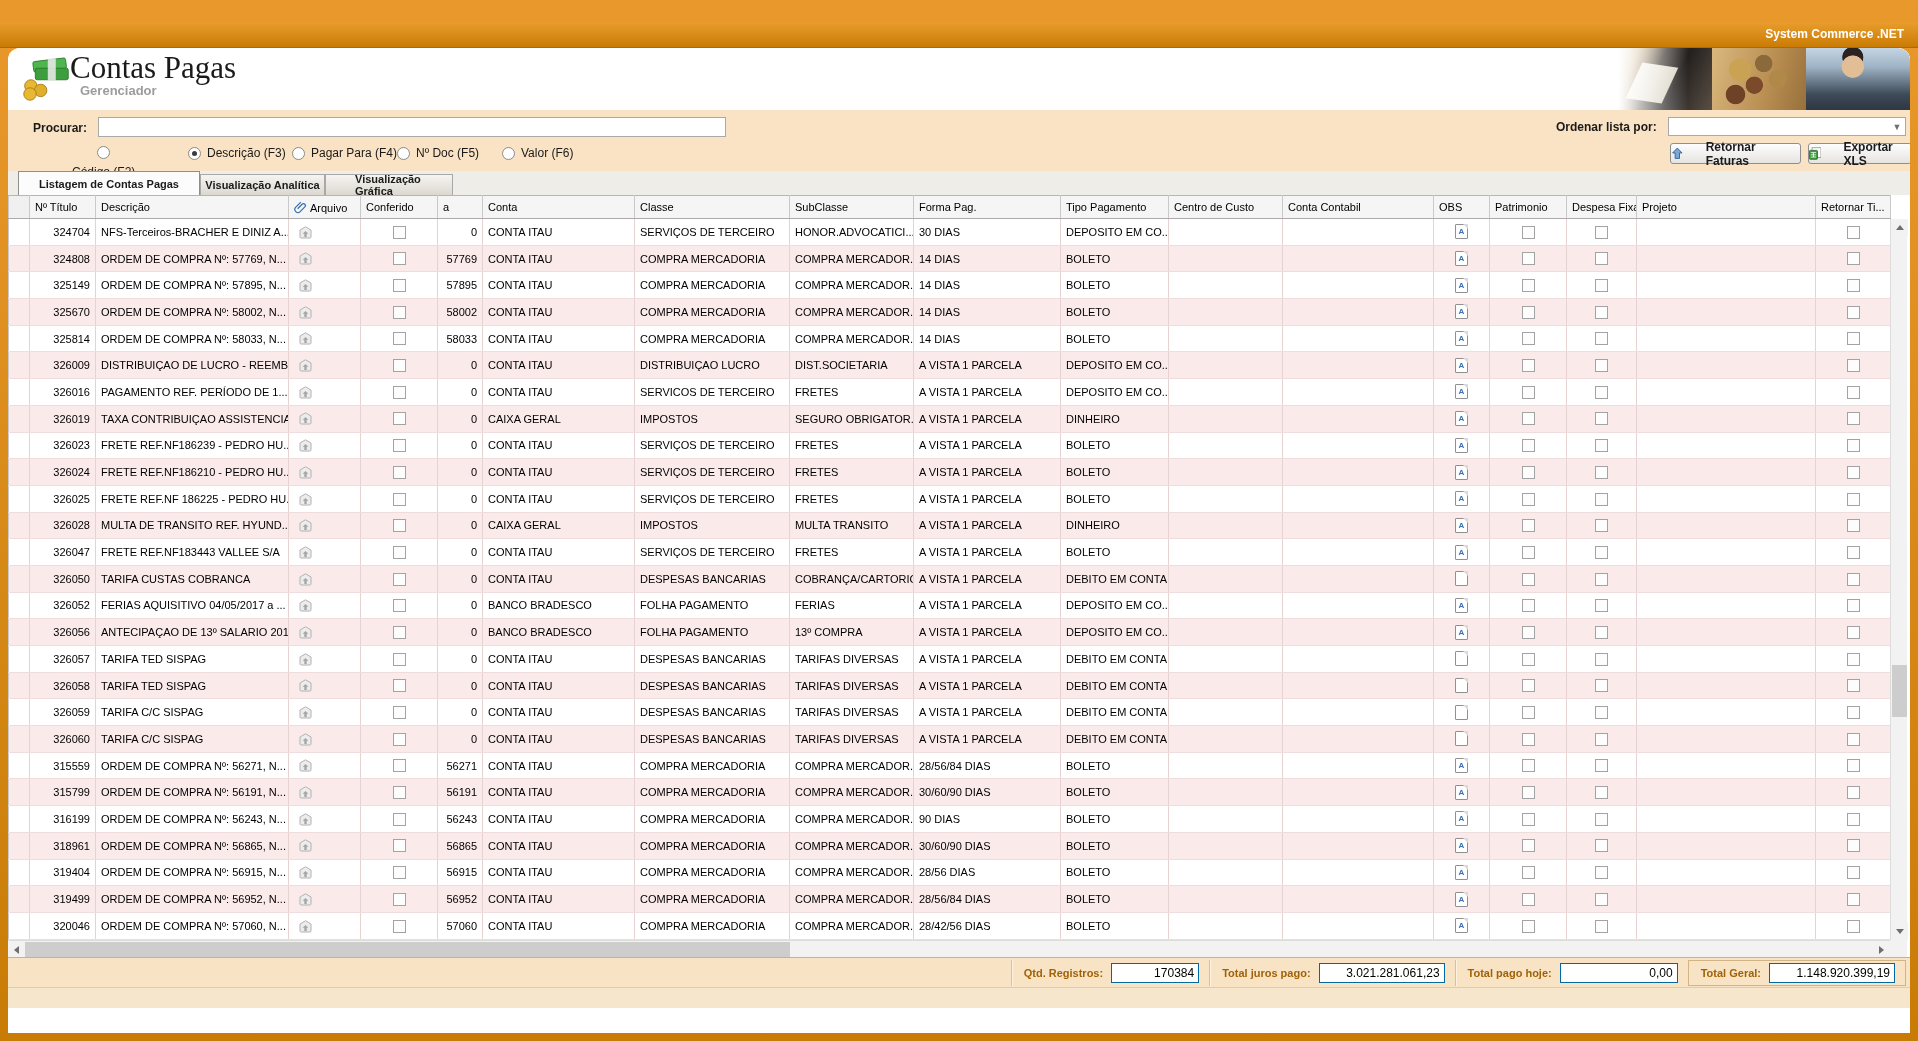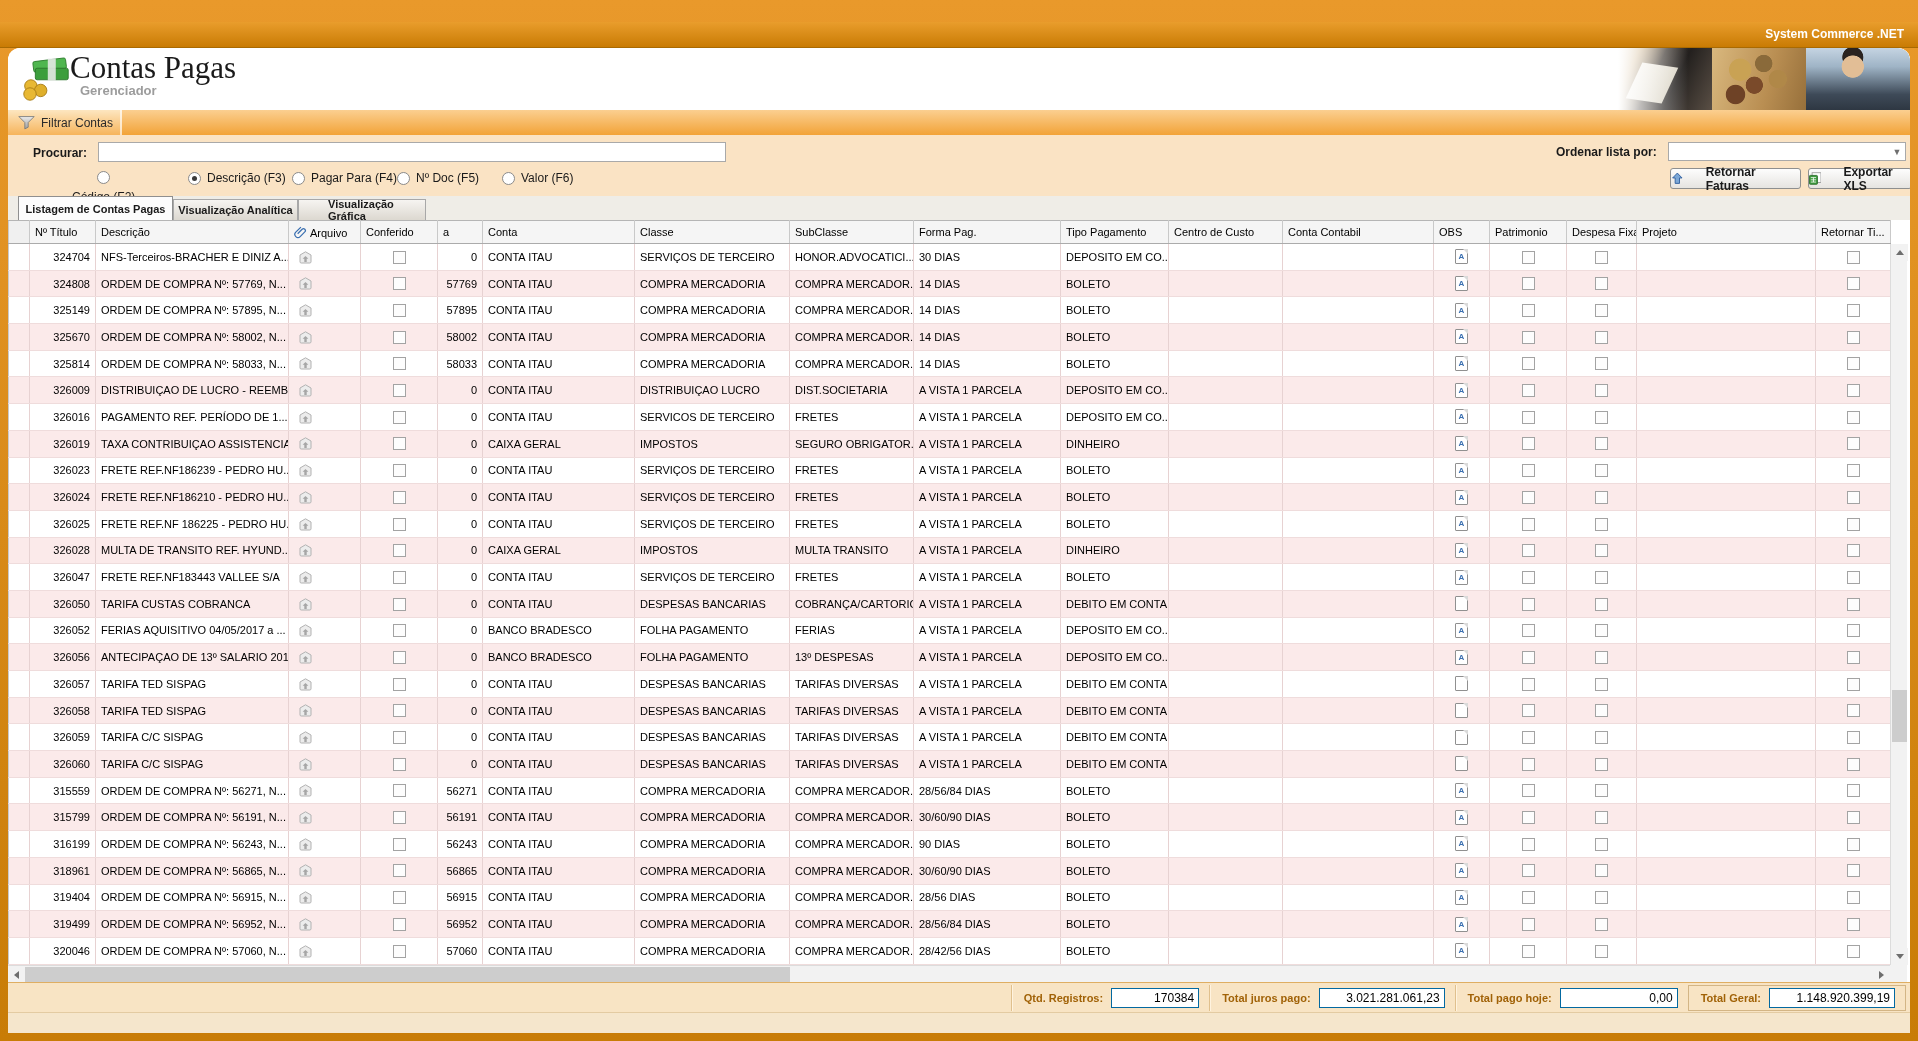--- a/index.html
+++ b/index.html
@@ -143,34 +143,20 @@
         <div class="app-subtitle">Gerenciador</div>
       </div>
       <div class="photo">
         <div class="ph-seg ph-wallet"></div>
         <div class="ph-seg ph-coins"></div>
         <div class="ph-seg ph-person"></div>
         <div class="ph-fade"></div>
       </div>
     </div>
 
-    <div class="filter-tabbar">
-      <div class="filter-tab">
-        <svg width="17" height="15" viewBox="0 0 20 16">
-          <defs>
-              <linearGradient id="fg" x1="0" y1="0" x2="0" y2="1">
-                <stop offset="0" stop-color="#ECECEC"></stop>
-                <stop offset="1" stop-color="#9E9E9E"></stop>
-              </linearGradient>
-            </defs>
-          <path d="M1 1 h18 l-7 7 v5.5 l-4 2 v-7.5 z" fill="url(#fg)" stroke="#7A7A7A"></path>
-        </svg>
-        <span>Filtrar Contas</span>
-      </div>
-    </div>
 
     <div class="filter-panel">
       <span class="lbl procurar-label">Procurar:</span>
       <input class="search-input" type="text" value="" style="">
       <div id="radio-row">
           <div class="radio-item" style="left: 64px; flex-direction: column;">
             <span class="radio"></span>
             <span class="radio-label">Código (F2)</span>
           </div>
           <div class="radio-item" style="left: 180px;">
@@ -205,21 +191,21 @@
         <svg width="14" height="13" viewBox="0 0 14 14">
             <rect x="3.5" y="0.5" width="10" height="11" fill="#fff" stroke="#9A9A9A"></rect>
             <rect x="0.5" y="3.5" width="9" height="10" rx="1" fill="#3E9B3E" stroke="#2C6E2C"></rect>
             <path d="M2 6 h6 M2 8.5 h6 M2 11 h6 M5 6 v5" stroke="#fff" stroke-width="0.9" fill="none"></path>
           </svg>
         <span>Exportar XLS</span>
       </div>
     </div>
 
     <div class="grid-tabs" id="grid-tabs">
-        <div class="gtab active" style="width: 155px;">Listagem de Contas Pagas</div>
+        <div class="gtab active" style="width: 182px;">Listagem de Contas Pagas</div>
         <div class="gtab" style="width: 125px;">Visualização Analítica</div>
         <div class="gtab" style="width: 128px; padding-left: 29px;">Visualização Gráfica</div>
       </div>
 
     <div class="grid-area">
       <table id="grid">
           <colgroup>
             <col style="width: 21px;">
             <col style="width: 66px;">
             <col style="width: 193px;">
@@ -646,21 +632,21 @@
               <td class="c-arquivo"><span class="attach-wrap">
                   <svg width="15" height="13" viewBox="0 0 15 13">
                     <path d="M2 4 L7.5 0.8 L13 4 L13 10.8 Q13 12 11.8 12 L3.2 12 Q2 12 2 10.8 Z" fill="#ECECEC" stroke="#B2B2B2"></path>
                     <path d="M4.6 7.8 L7.5 5 L10.4 7.8 L8.7 7.8 L8.7 11 L6.3 11 L6.3 7.8 Z" fill="#A6A6A6"></path>
                   </svg>
                 </span></td>
               <td class="c-conferido"><span class="checkbox"></span></td>
               <td class="c-num">0</td>
               <td class="c-conta">BANCO BRADESCO</td>
               <td class="c-classe">FOLHA PAGAMENTO</td>
-              <td class="c-subclasse">13º DESPESAS</td>
+              <td class="c-subclasse">13º COMPRA</td>
               <td class="c-forma">A VISTA 1 PARCELA</td>
               <td class="c-tipo">DEPOSITO EM CO...</td>
               <td class="c-centro"></td>
               <td class="c-contacontabil"></td>
               <td class="c-obs"><span class="doc-icon has-a">A</span></td>
               <td class="c-patrimonio"><span class="checkbox"></span></td>
               <td class="c-despesa"><span class="checkbox"></span></td>
               <td class="c-projeto"></td>
               <td class="c-retornar"><span class="checkbox"></span></td>
             </tr>

